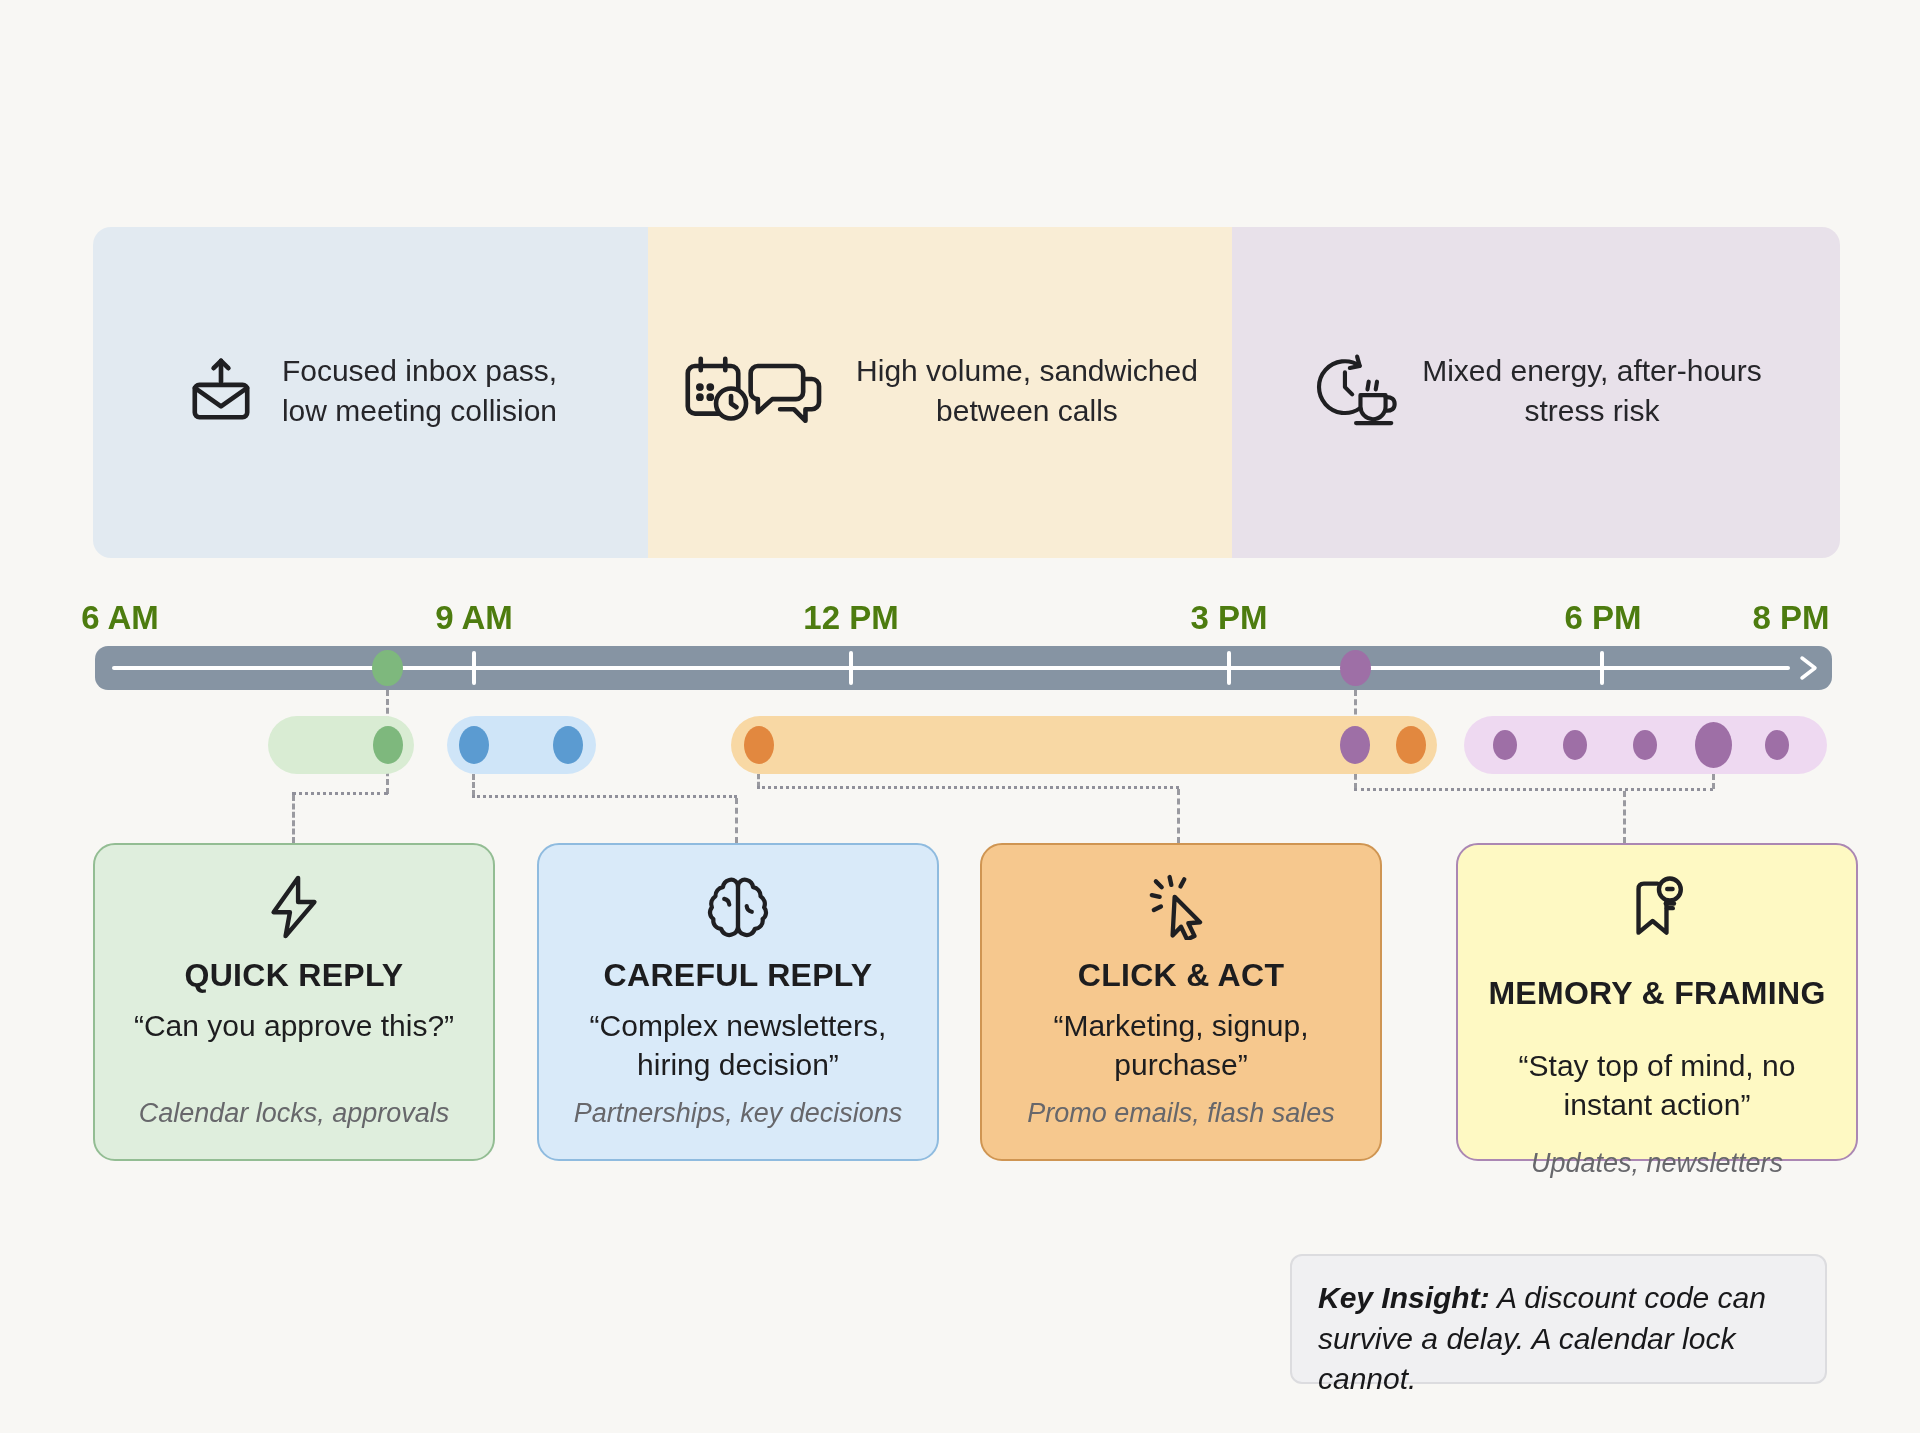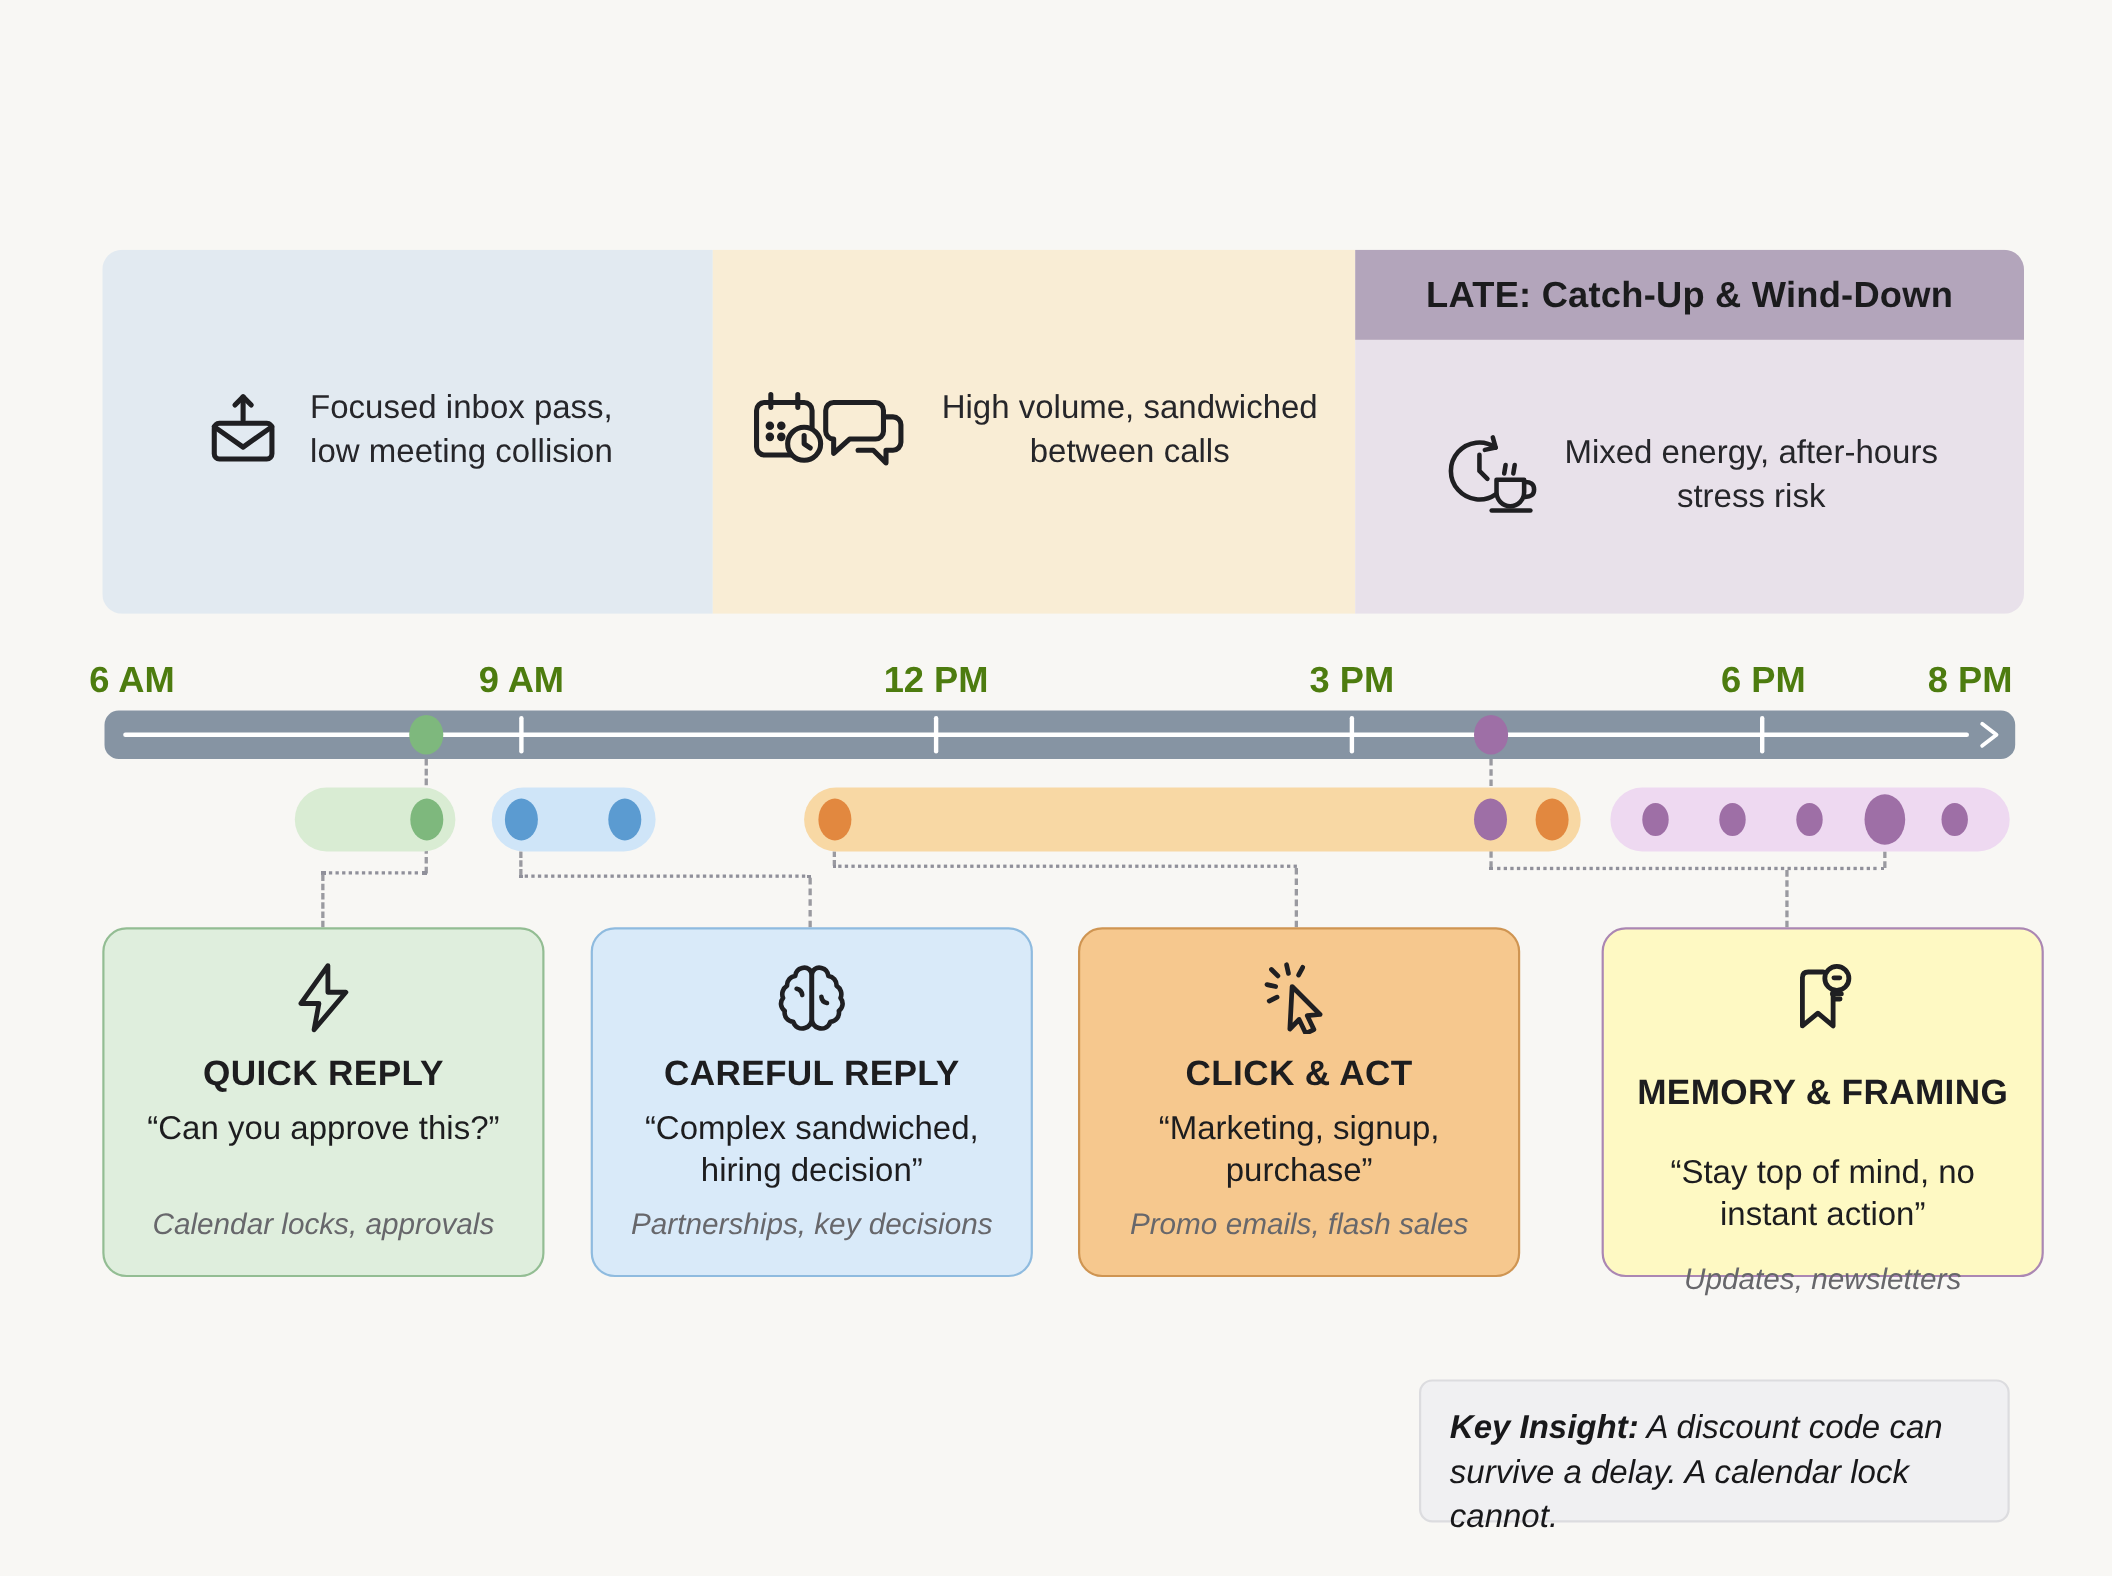--- a/index.html
+++ b/index.html
@@ -109,21 +109,20 @@
             <path d="M34 9 h11 a2.5 2.5 0 0 1 2.5 2.5 v5.5 a2.5 2.5 0 0 1 -2.5 2.5 h-2.2 v4 l-4 -4 h-4.8"></path>
             <path d="M26.3 4.5 h13.2 a2.5 2.5 0 0 1 2.5 2.5 v6.5 a2.5 2.5 0 0 1 -2.5 2.5 h-8.2 l-5 4.5 v-4.5 a2.5 2.5 0 0 1 -2.5 -2.5 v-6.5 a2.5 2.5 0 0 1 2.5 -2.5 z" fill="#f9edd5"></path>
           </svg>
         </span>
         <div class="band-desc">High volume, sandwiched
 between calls</div>
       </div>
     </div>
 
     <div class="band band-late">
-      <div class="band-header">LATE: Catch-Up &amp; Wind-Down</div>
       <div class="band-body">
         <span>
           <svg width="88" height="78" viewBox="0 0 34 30" fill="none" stroke="#1f1f22" stroke-width="1.6" stroke-linecap="round" stroke-linejoin="round">
             <path d="M19.2 5.3 A10 10 0 1 0 19.2 21.7"></path>
             <path d="M19.2 5.3 l-1 -3.6 M19.2 5.3 l-3.8 0.8"></path>
             <path d="M13.5 7.8 V13.5 L16.3 16.3"></path>
             <path d="M22.7 11.4 l-0.5 3 M25.9 11.4 l-0.5 3"></path>
             <path d="M19.5 16.6 H29.2 V21 a4.9 4.9 0 0 1 -4.9 4.9 a4.9 4.9 0 0 1 -4.8 -4.9 z" fill="#e8e1ea"></path>
             <path d="M29.2 17.4 q3.5 -0.2 3.5 2.6 q0 2.8 -3.5 2.6"></path>
             <path d="M17.8 27.4 h13.6"></path>
@@ -206,21 +205,21 @@
   <div class="card card-blue">
     <div class="card-icon">
       <svg width="76" height="66" viewBox="0 0 24 22" fill="none" stroke="#1f1f22" stroke-width="1.4" stroke-linecap="round" stroke-linejoin="round">
         <path id="brain-half" d="M12 4.3 C12 2.6 10.6 1.6 9.1 2 C7.9 2.3 7.1 3.2 7 4.4 C5.5 4.6 4.4 5.9 4.5 7.4 C3.2 8.2 2.7 9.8 3.3 11.1 C2.3 12.3 2.5 14.1 3.8 15 C3.5 16.7 4.7 18.2 6.4 18.3 C6.8 19.8 8.4 20.7 9.9 20.2 C11.2 19.8 12 18.7 12 17.3 Z"></path>
         <use href="#brain-half" transform="translate(24 0) scale(-1 1)"></use>
         <path d="M7.4 8.3 c1 0.2 1.6 0.9 1.7 1.9"></path>
         <path d="M16.6 12.6 c-1 -0.2 -1.6 -0.9 -1.7 -1.9"></path>
       </svg>
     </div>
     <div class="card-title">CAREFUL REPLY</div>
-    <div class="card-quote">“Complex sandwiched,
+    <div class="card-quote">“Complex newsletters,
 hiring decision”</div>
     <div class="card-note">Partnerships, key decisions</div>
   </div>
 
   <div class="card card-orange">
     <div class="card-icon">
       <svg width="66" height="66" viewBox="0 0 26 26" fill="none" stroke="#1f1f22" stroke-width="1.7" stroke-linecap="round" stroke-linejoin="round">
         <path d="M10.5 9 L20.5 19 l-4.6 0.4 l2.4 5 l-2.9 1.4 l-2.4 -5 l-3.3 3.4 Z"></path>
         <path d="M8.5 1.2 l0.7 3.1"></path>
         <path d="M1.5 8.3 l3.1 0.7"></path>

